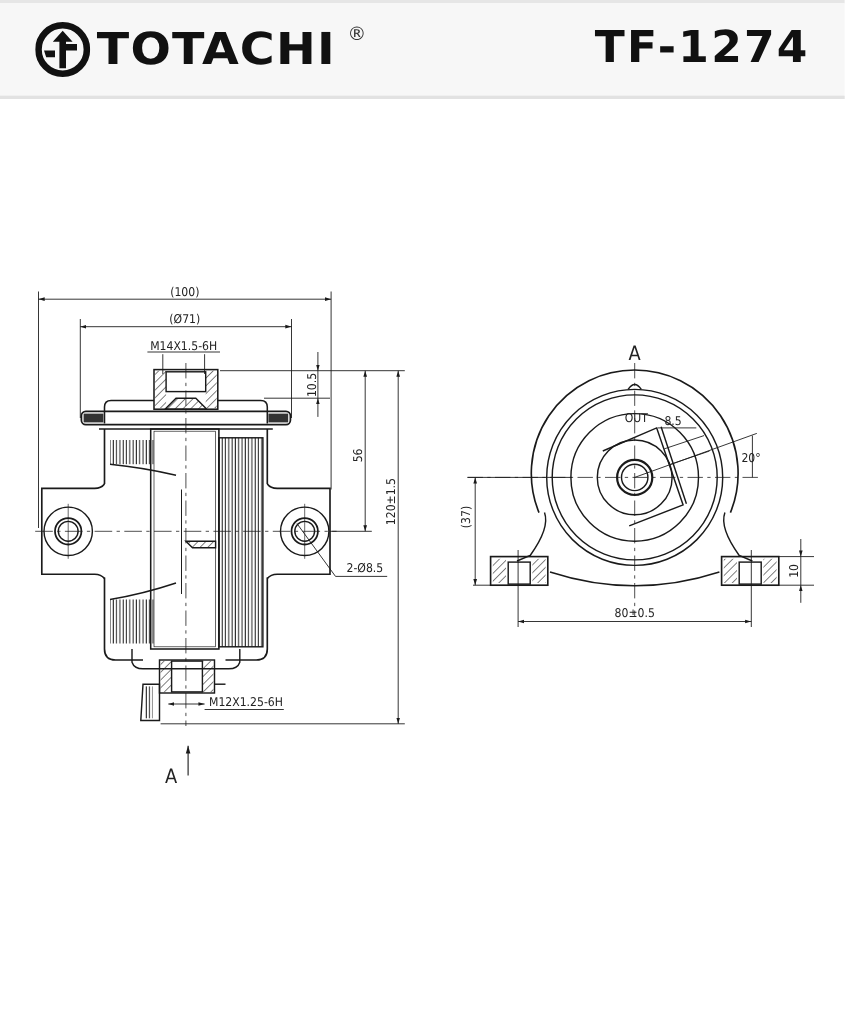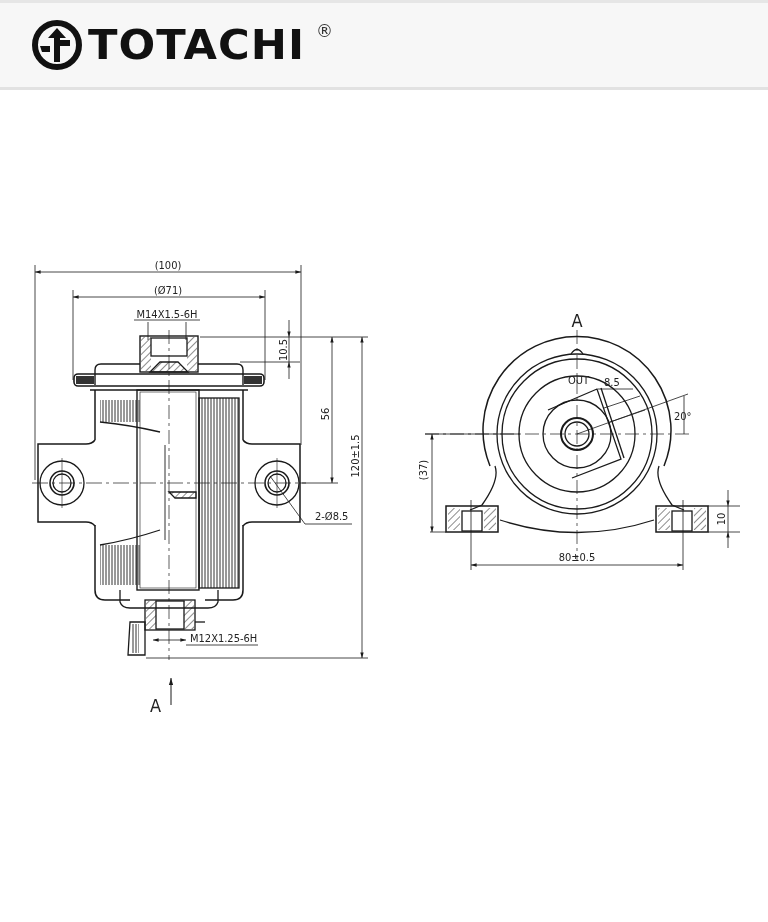--- a/index.html
+++ b/index.html
@@ -21,20 +21,21 @@
 <div class="header">
   <div class="logo">
     <svg class="logo-mark" viewBox="0 0 50 50">
       <circle cx="25" cy="25" r="22" fill="none" stroke="#111" stroke-width="6"></circle>
       <path d="M25 8 L16 18 L22 18 L22 42 L28 42 L28 26 L38 26 L38 20 L28 20 L28 18 L34 18 Z" fill="#111"></path>
       <path d="M8 26 L18 26 L18 32 L10 32 Z" fill="#111"></path>
     </svg>
     <span class="logo-text">TOTACHI</span>
   </div>
   <span class="reg">®</span>
+  <span class="part-no">TF-1274</span>
 </div>
 
 <svg class="drawing" viewBox="0 0 768 922" xmlns="http://www.w3.org/2000/svg">
   <defs>
     <marker id="arr" viewBox="0 0 10 10" refX="10" refY="5" markerWidth="7" markerHeight="7" orient="auto-start-reverse">
       <path d="M0 2 L10 5 L0 8 Z" fill="#1a1a1a"></path>
     </marker>
     <pattern id="hatch" width="5" height="5" patternUnits="userSpaceOnUse" patternTransform="rotate(45)">
       <line x1="0" y1="0" x2="0" y2="5" stroke="#1a1a1a" stroke-width="1"></line>
     </pattern>

